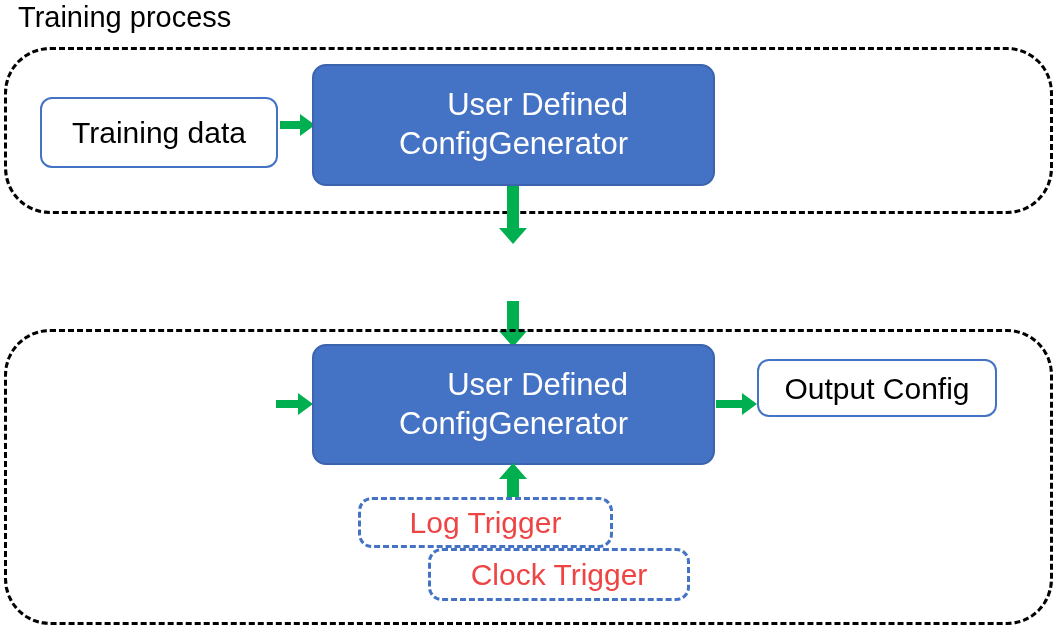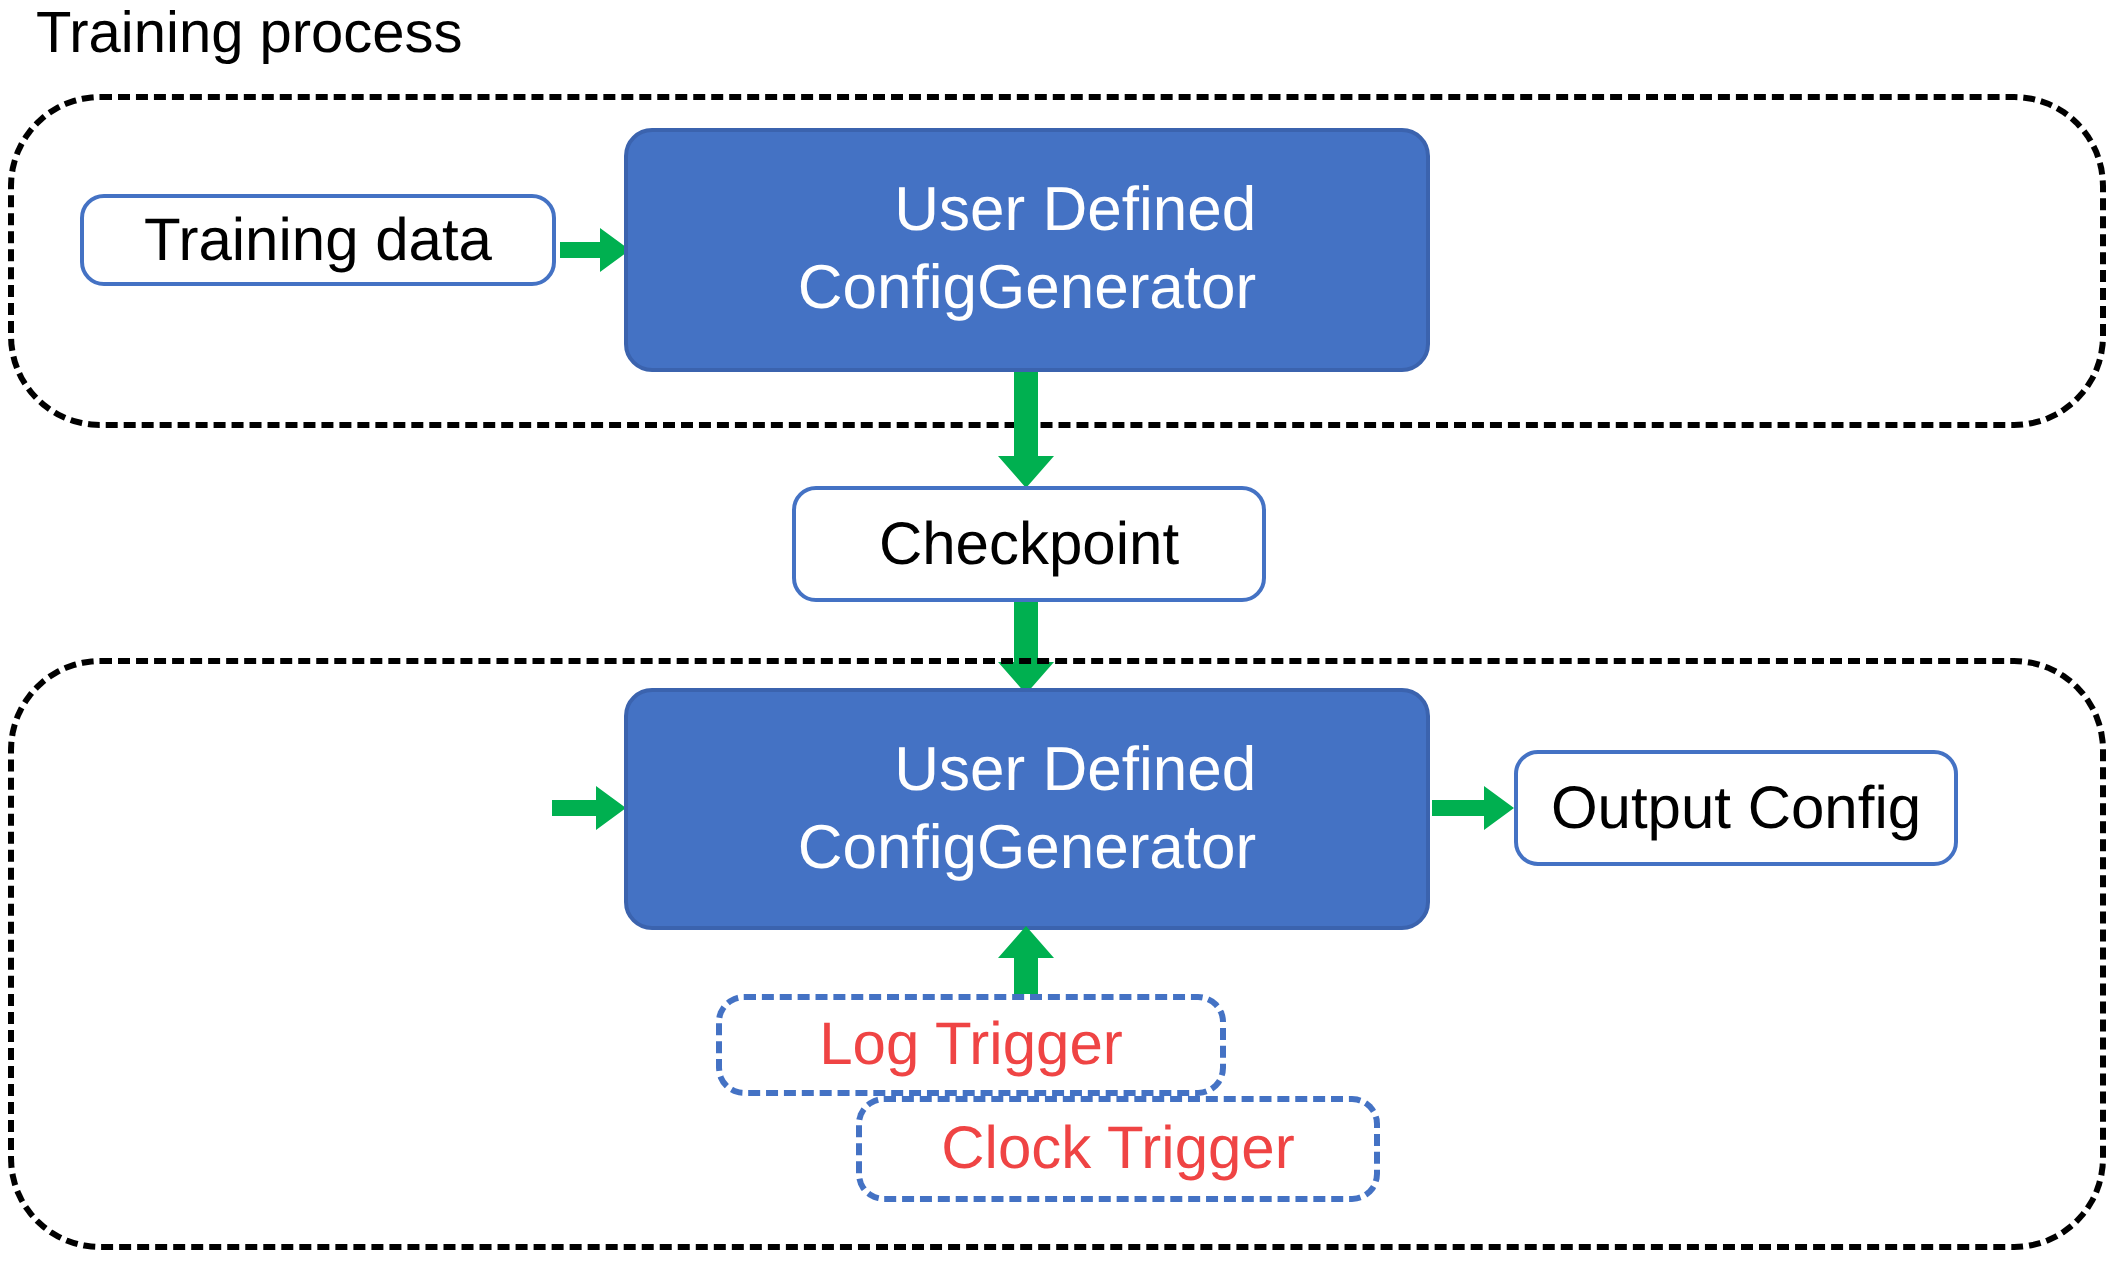--- a/index.html
+++ b/index.html
@@ -94,21 +94,21 @@
 </style>
 </head>
 <body>
 
 <div id="canvas">
 
   <div class="section-caption" style="left:18px; top:3px;">Training process</div>
 
   <div class="process-container" style="left:4px; top:47px; width:1049px; height:167px;"></div>
 
-  <div class="node-plain" style="left:40px; top:97px; width:238px; height:46px;">
+  <div class="node-plain" style="left:40px; top:97px; width:238px; height:71px;">
     <span>Training data</span>
   </div>
 
   <div class="arrow" style="left:280px; top:112px;">
     <svg width="36" height="28" viewBox="0 0 36 28">
       <path d="M0 9 H20 V2 L35 13 L20 24 V17 H0 Z" fill="#00B050"></path>
     </svg>
   </div>
 
   <div class="node-filled" style="left:312px; top:64px; width:403px; height:122px;">
@@ -117,23 +117,20 @@
       <div>ConfigGenerator</div>
     </div>
   </div>
 
   <div class="arrow" style="left:498px; top:186px;">
     <svg width="30" height="60" viewBox="0 0 30 60">
       <path d="M9 0 H21 V42 H29 L15 58 L1 42 H9 Z" fill="#00B050"></path>
     </svg>
   </div>
 
-  <div class="node-plain" style="left:396px; top:243px; width:237px; height:58px;">
-    <span>Checkpoint</span>
-  </div>
 
   <div class="arrow" style="left:498px; top:301px;">
     <svg width="30" height="47" viewBox="0 0 30 47">
       <path d="M9 0 H21 V30 H29 L15 46 L1 30 H9 Z" fill="#00B050"></path>
     </svg>
   </div>
 
 
   <div class="process-container" style="left:4px; top:329px; width:1049px; height:296px;"></div>
 
@@ -150,21 +147,21 @@
       <div>ConfigGenerator</div>
     </div>
   </div>
 
   <div class="arrow" style="left:716px; top:391px;">
     <svg width="42" height="28" viewBox="0 0 42 28">
       <path d="M0 9 H26 V2 L41 13 L26 24 V17 H0 Z" fill="#00B050"></path>
     </svg>
   </div>
 
-  <div class="node-plain" style="left:757px; top:375px; width:222px; height:58px;">
+  <div class="node-plain" style="left:757px; top:359px; width:240px; height:58px;">
     <span>Output Config</span>
   </div>
 
   <div class="arrow" style="left:498px; top:463px;">
     <svg width="30" height="36" viewBox="0 0 30 36">
       <path d="M15 0 L29 16 H21 V35 H9 V16 H1 Z" fill="#00B050"></path>
     </svg>
   </div>
 
   <div class="node-trigger" style="left:358px; top:497px; width:255px; height:51px;">

